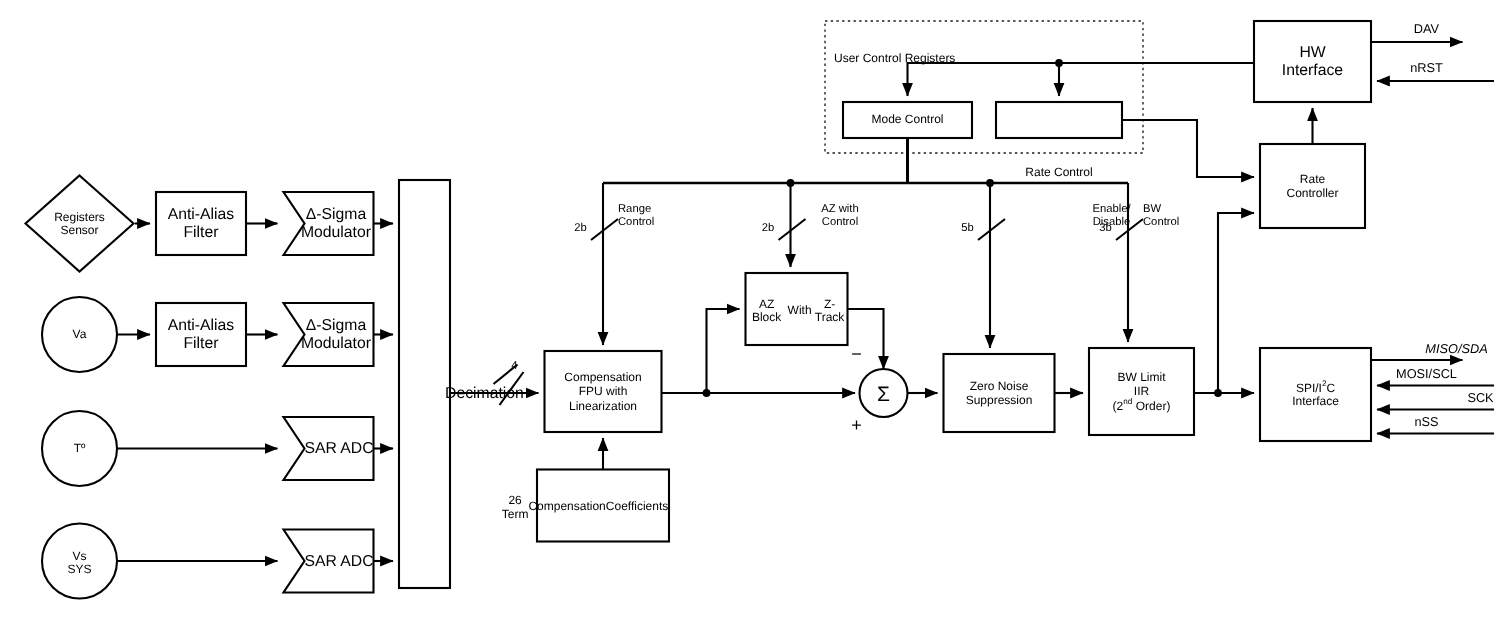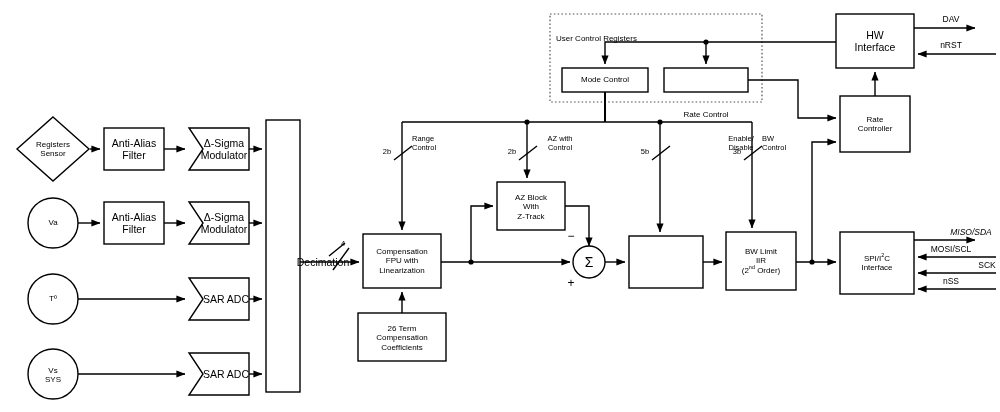--- a/index.html
+++ b/index.html
@@ -162,36 +162,40 @@
 
   <div class="lbl blk" style="left:261px;top:251px;width:44px;height:22px;margin-left:40px;">Decimation</div>
   <div class="lbl tiny" style="left:335px;top:238px;width:16px;height:12px;">4</div>
 
   <div class="lbl small" style="left:363px;top:238px;width:78px;height:46px;flex-direction:column;">
     <span>Compensation</span>
     <span>FPU with</span>
     <span>Linearization</span>
   </div>
 
-  <div class="lbl small" style="left:358px;top:317px;width:88px;height:42px;flex-direction:column;">
+  <div class="lbl small" style="left:346px;top:317px;width:88px;height:42px;flex-direction:row;">
     <span>26 Term</span>
     <span>Compensation</span>
     <span>Coefficients</span>
   </div>
 
-  <div class="lbl small" style="left:497px;top:186px;width:68px;height:42px;flex-direction:column;">
+  <div class="lbl small" style="left:497px;top:186px;width:68px;height:42px;flex-direction:row;">
     <span>AZ Block</span>
     <span>With</span>
     <span>Z-Track</span>
   </div>
 
   <div class="lbl sum" style="left:577px;top:252px;width:24px;height:20px;">Σ</div>
   <div class="lbl pm" style="left:564px;top:230px;width:14px;height:14px;">−</div>
   <div class="lbl pm" style="left:564px;top:277px;width:14px;height:14px;">+</div>
 
+  <div class="lbl small" style="left:629px;top:244px;width:74px;height:36px;flex-direction:column;">
+    <span>Zero Noise</span>
+    <span>Suppression</span>
+  </div>
 
   <div class="lbl small" style="left:726px;top:237px;width:70px;height:48px;flex-direction:column;">
     <span>BW Limit</span>
     <span>IIR</span>
     <span><span>(2</span><sup>nd</sup><span> Order)</span></span>
   </div>
 
   <div class="lbl small" style="left:556px;top:32px;width:140px;height:14px;justify-content:flex-start;">User Control Registers</div>
 
   <div class="lbl small" style="left:562px;top:71px;width:86px;height:18px;">Mode Control</div>

